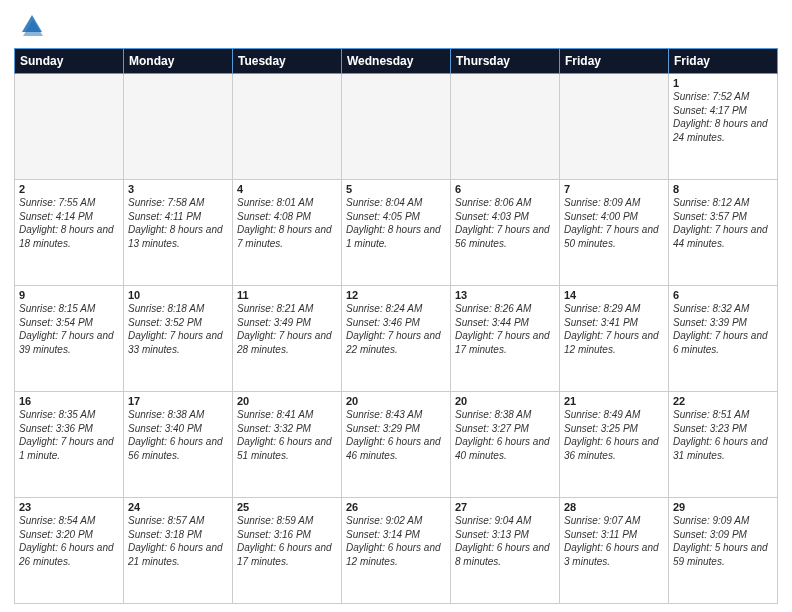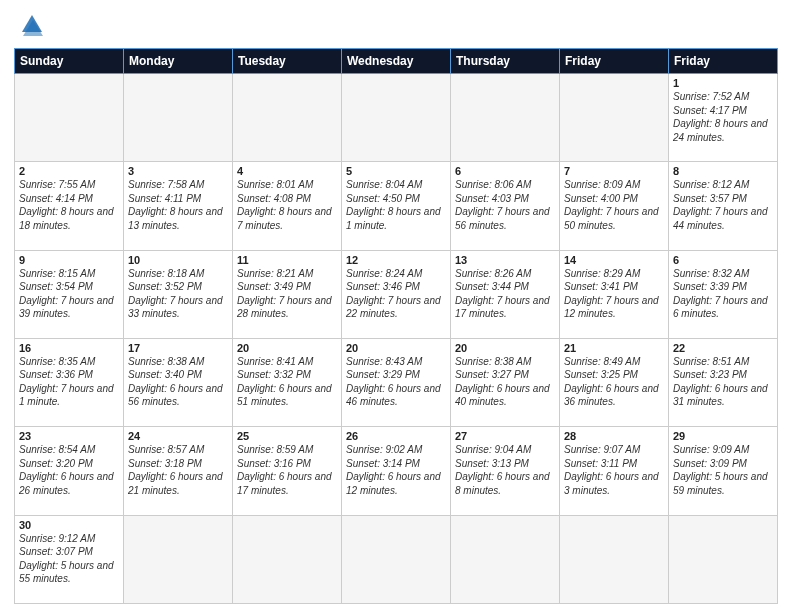--- a/index.html
+++ b/index.html
@@ -152,21 +152,21 @@
           <td>
             <span class="day-num">4</span>
             <div class="day-info">Sunrise: 8:01 AM
 Sunset: 4:08 PM
 Daylight: 8 hours
 and 7 minutes.</div>
           </td>
           <td>
             <span class="day-num">5</span>
             <div class="day-info">Sunrise: 8:04 AM
-Sunset: 4:50 PM
+Sunset: 4:05 PM
 Daylight: 8 hours
 and 1 minute.</div>
           </td>
           <td>
             <span class="day-num">6</span>
             <div class="day-info">Sunrise: 8:06 AM
 Sunset: 4:03 PM
 Daylight: 7 hours
 and 56 minutes.</div>
           </td>
@@ -331,30 +331,15 @@
 and 3 minutes.</div>
           </td>
           <td>
             <span class="day-num">29</span>
             <div class="day-info">Sunrise: 9:09 AM
 Sunset: 3:09 PM
 Daylight: 5 hours
 and 59 minutes.</div>
           </td>
         </tr>
-        <tr>
-          <td>
-            <span class="day-num">30</span>
-            <div class="day-info">Sunrise: 9:12 AM
-Sunset: 3:07 PM
-Daylight: 5 hours
-and 55 minutes.</div>
-          </td>
-          <td class="empty"></td>
-          <td class="empty"></td>
-          <td class="empty"></td>
-          <td class="empty"></td>
-          <td class="empty"></td>
-          <td class="empty"></td>
-        </tr>
       </tbody>
   </table>
 </div>
 
 </body></html>

